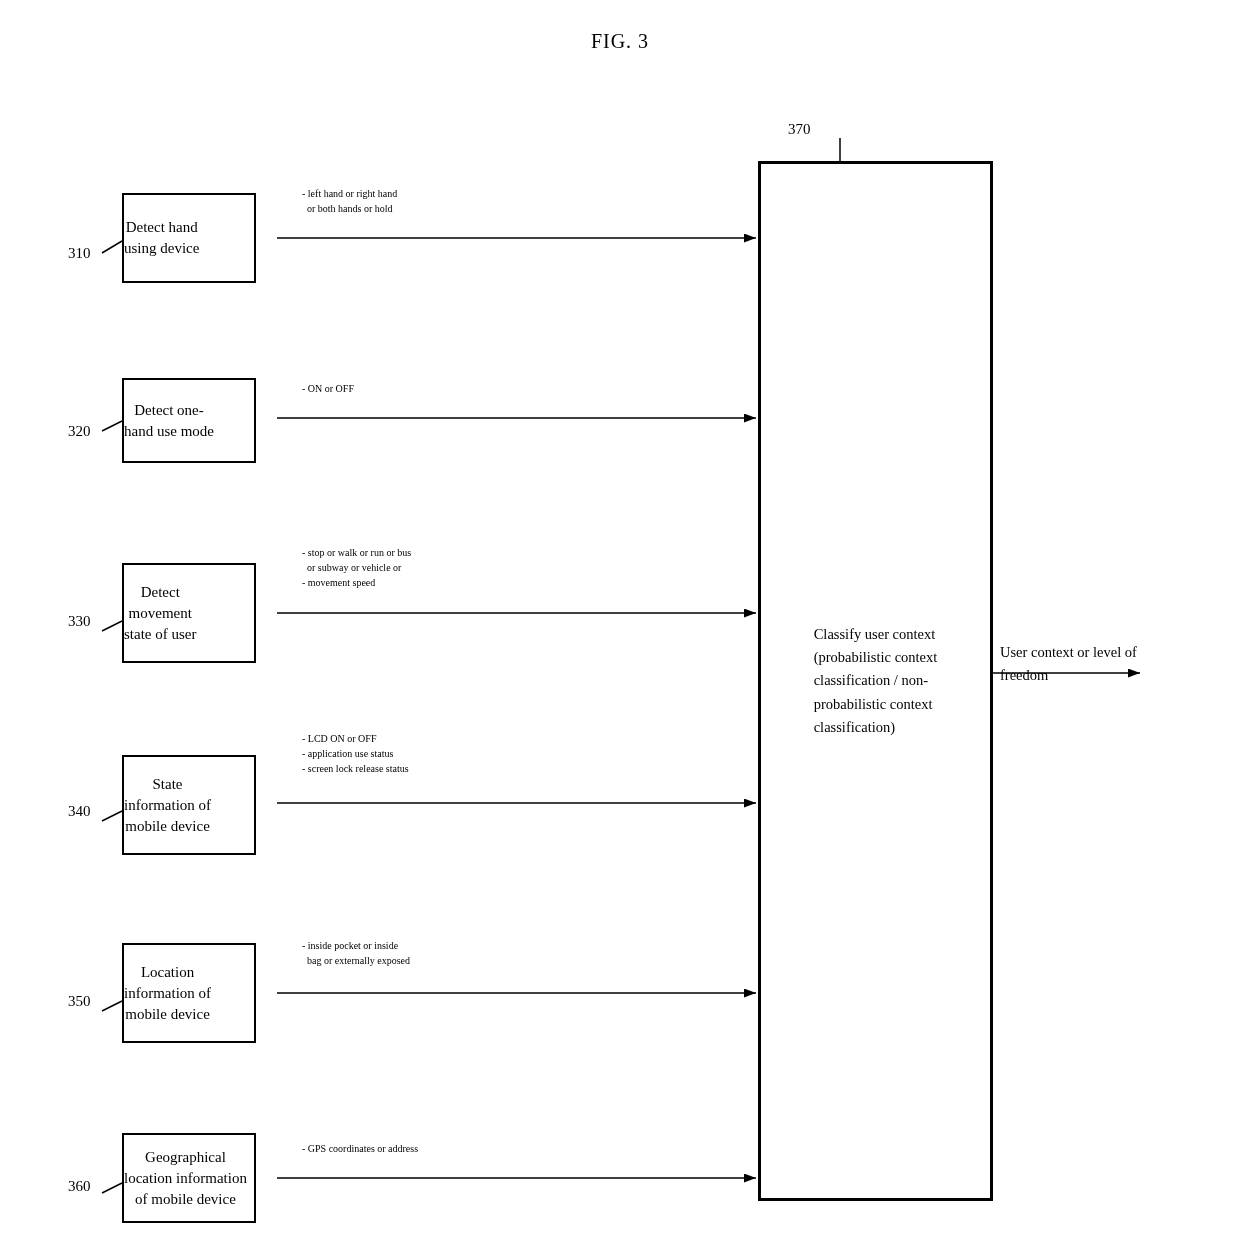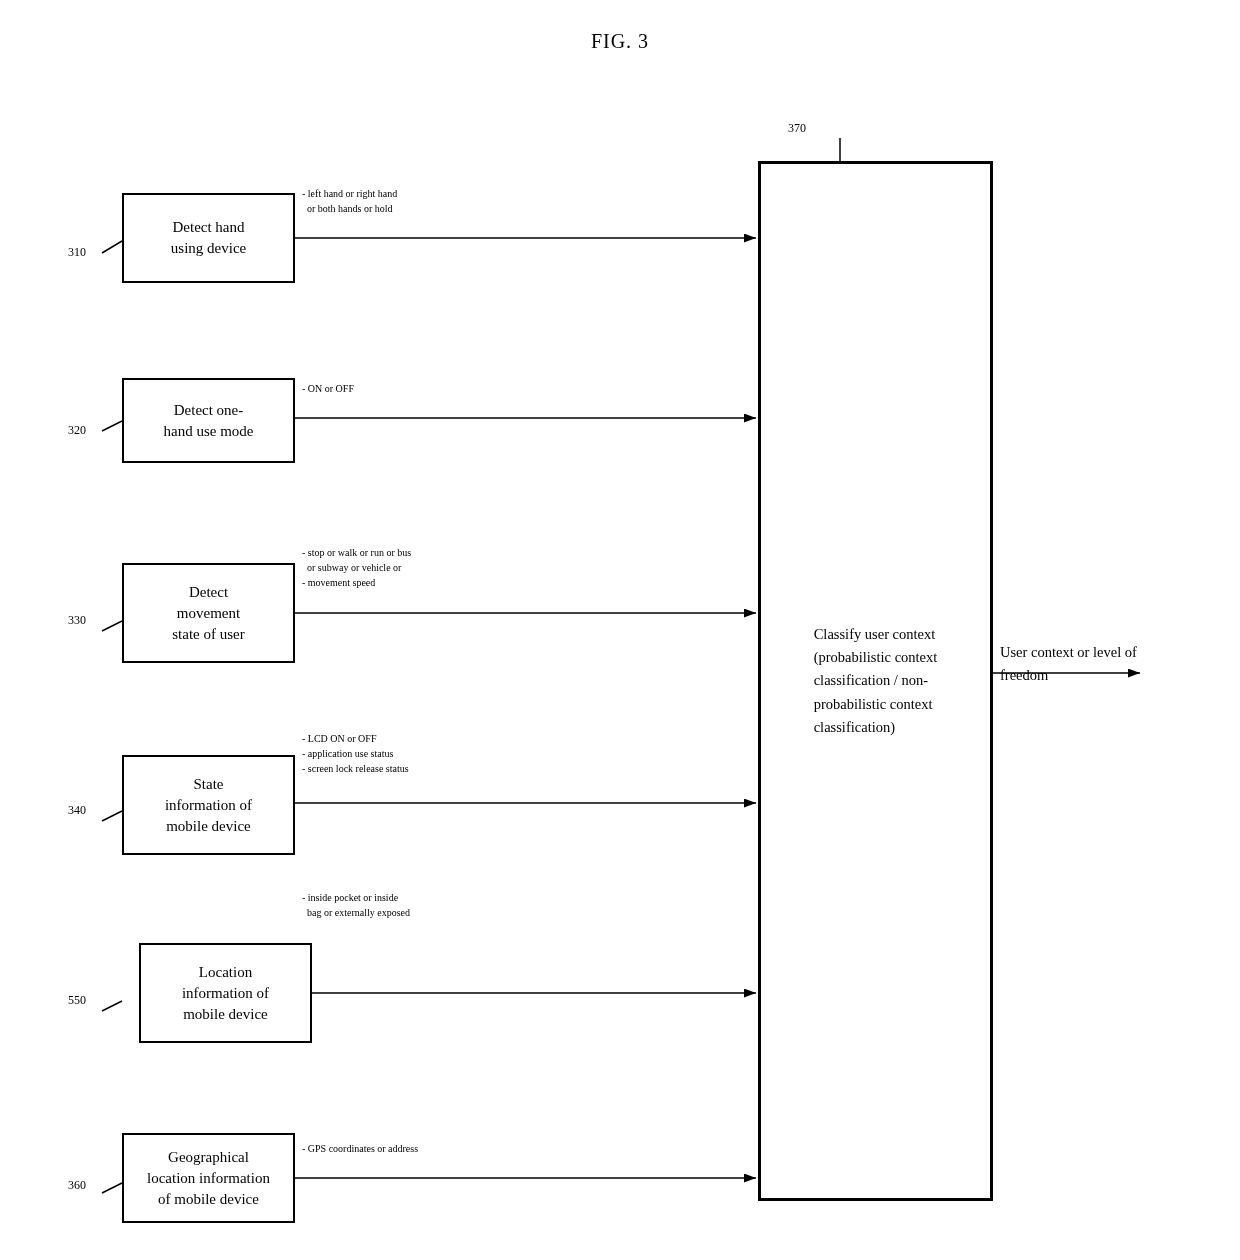--- a/index.html
+++ b/index.html
@@ -31,30 +31,29 @@
       margin: 0 auto;
     }
     
     .left-box {
       position: absolute;
       border: 2px solid #000;
       background: #fff;
       text-align: center;
       display: flex;
       align-items: center;
-      justify-content: center;
       font-size: 15px;
       line-height: 1.4;
-      padding: 8px;
-      width: 173px;
+      padding: 0;
+      width: 134px;
     }
     
     .ref-num {
       position: absolute;
-      font-size: 12px;
+      font-size: 15px;
     }
     
     .arrow-svg {
       position: absolute;
       top: 0; left: 0;
       width: 100%;
       height: 100%;
       pointer-events: none;
     }
     
@@ -128,41 +127,41 @@
 
       <line x1="237" y1="1095" x2="716" y2="1095" stroke="#000" stroke-width="1.5" marker-end="url(#arrowhead)"></line>
 
       <line x1="953" y1="590" x2="1100" y2="590" stroke="#000" stroke-width="1.5" marker-end="url(#arrowhead)"></line>
     </svg>
 
     <span class="ref-num" style="top:162px; left:28px;">310</span>
     <span class="ref-num" style="top:340px; left:28px;">320</span>
     <span class="ref-num" style="top:530px; left:28px;">330</span>
     <span class="ref-num" style="top:720px; left:28px;">340</span>
-    <span class="ref-num" style="top:910px; left:28px;">550</span>
+    <span class="ref-num" style="top:910px; left:28px;">350</span>
     <span class="ref-num" style="top:1095px; left:28px;">360</span>
     <span class="ref-num" style="top:38px; left:748px;">370</span>
 
     <div class="left-box" style="top:110px; left:82px; height:90px;">
       <span>Detect hand<br>using device</span>
     </div>
 
     <div class="left-box" style="top:480px; left:82px; height:100px;">
       <span>Detect<br>movement<br>state of user</span>
     </div>
 
     <div class="left-box" style="top:295px; left:82px; height:85px;">
       <span>Detect one-<br>hand use mode</span>
     </div>
 
     <div class="left-box" style="top:672px; left:82px; height:100px;">
       <span>State<br>information of<br>mobile device</span>
     </div>
 
-    <div class="left-box" style="top:860px; left:82px; height:100px;margin-left:17px;">
+    <div class="left-box" style="top:860px; left:82px; height:100px;">
       <span>Location<br>information of<br>mobile device</span>
     </div>
 
     <div class="left-box" style="top:1050px; left:82px; height:90px;">
       <span>Geographical<br>location information<br>of mobile device</span>
     </div>
 
     <div class="desc-text" style="top:103px; left:262px;">
       <span>- left hand or right hand<br>&nbsp;&nbsp;or both hands or hold</span>
     </div>
@@ -172,21 +171,21 @@
     </div>
 
     <div class="desc-text" style="top:462px; left:262px;">
       <span>- stop or walk or run or bus<br>&nbsp;&nbsp;or subway or vehicle or<br>- movement speed</span>
     </div>
 
     <div class="desc-text" style="top:648px; left:262px;">
       <span>- LCD ON or OFF<br>- application use status<br>- screen lock release status</span>
     </div>
 
-    <div class="desc-text" style="top:807px; left:262px;">
+    <div class="desc-text" style="top:855px; left:262px;">
       <span>- inside pocket or inside<br>&nbsp;&nbsp;bag or externally exposed</span>
     </div>
 
     <div class="desc-text" style="top:1058px; left:262px;">
       <span>- GPS coordinates or address</span>
     </div>
 
     <div class="right-box" style="top:78px; left:718px; width:235px; height:1040px;">
       <span>Classify user context<br>(probabilistic context<br>classification / non-<br>probabilistic context<br>classification)</span>
     </div>

